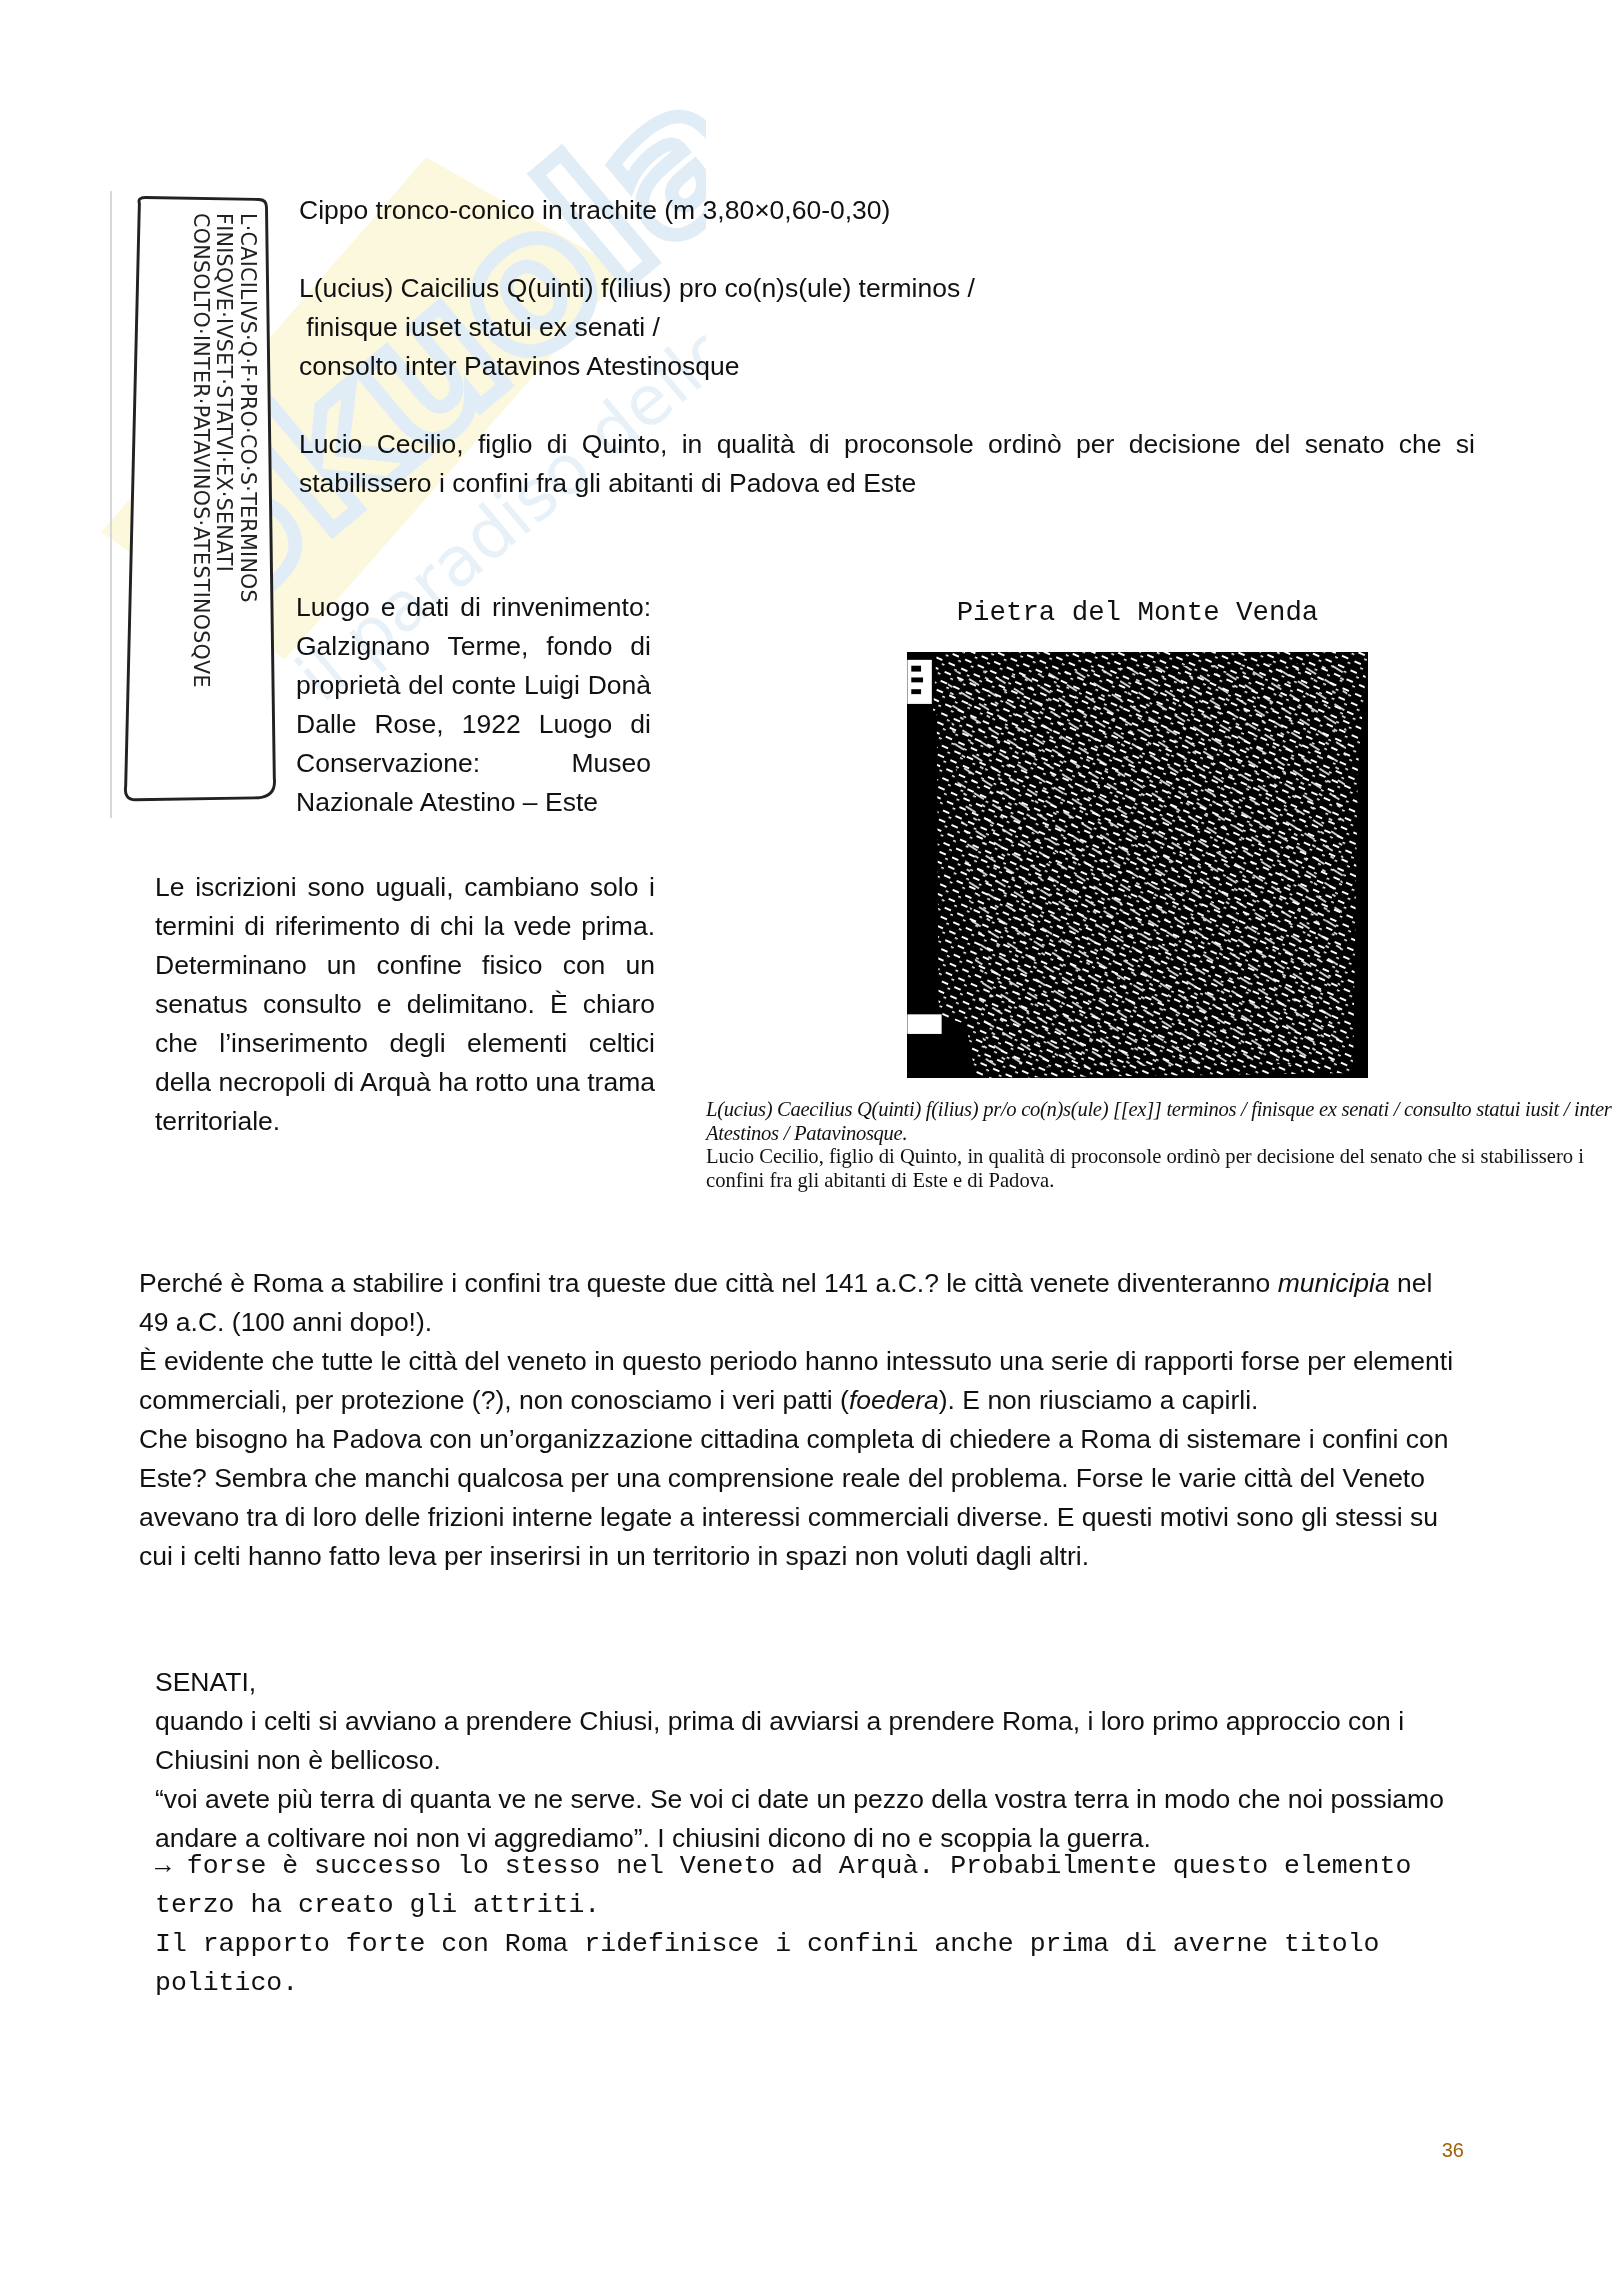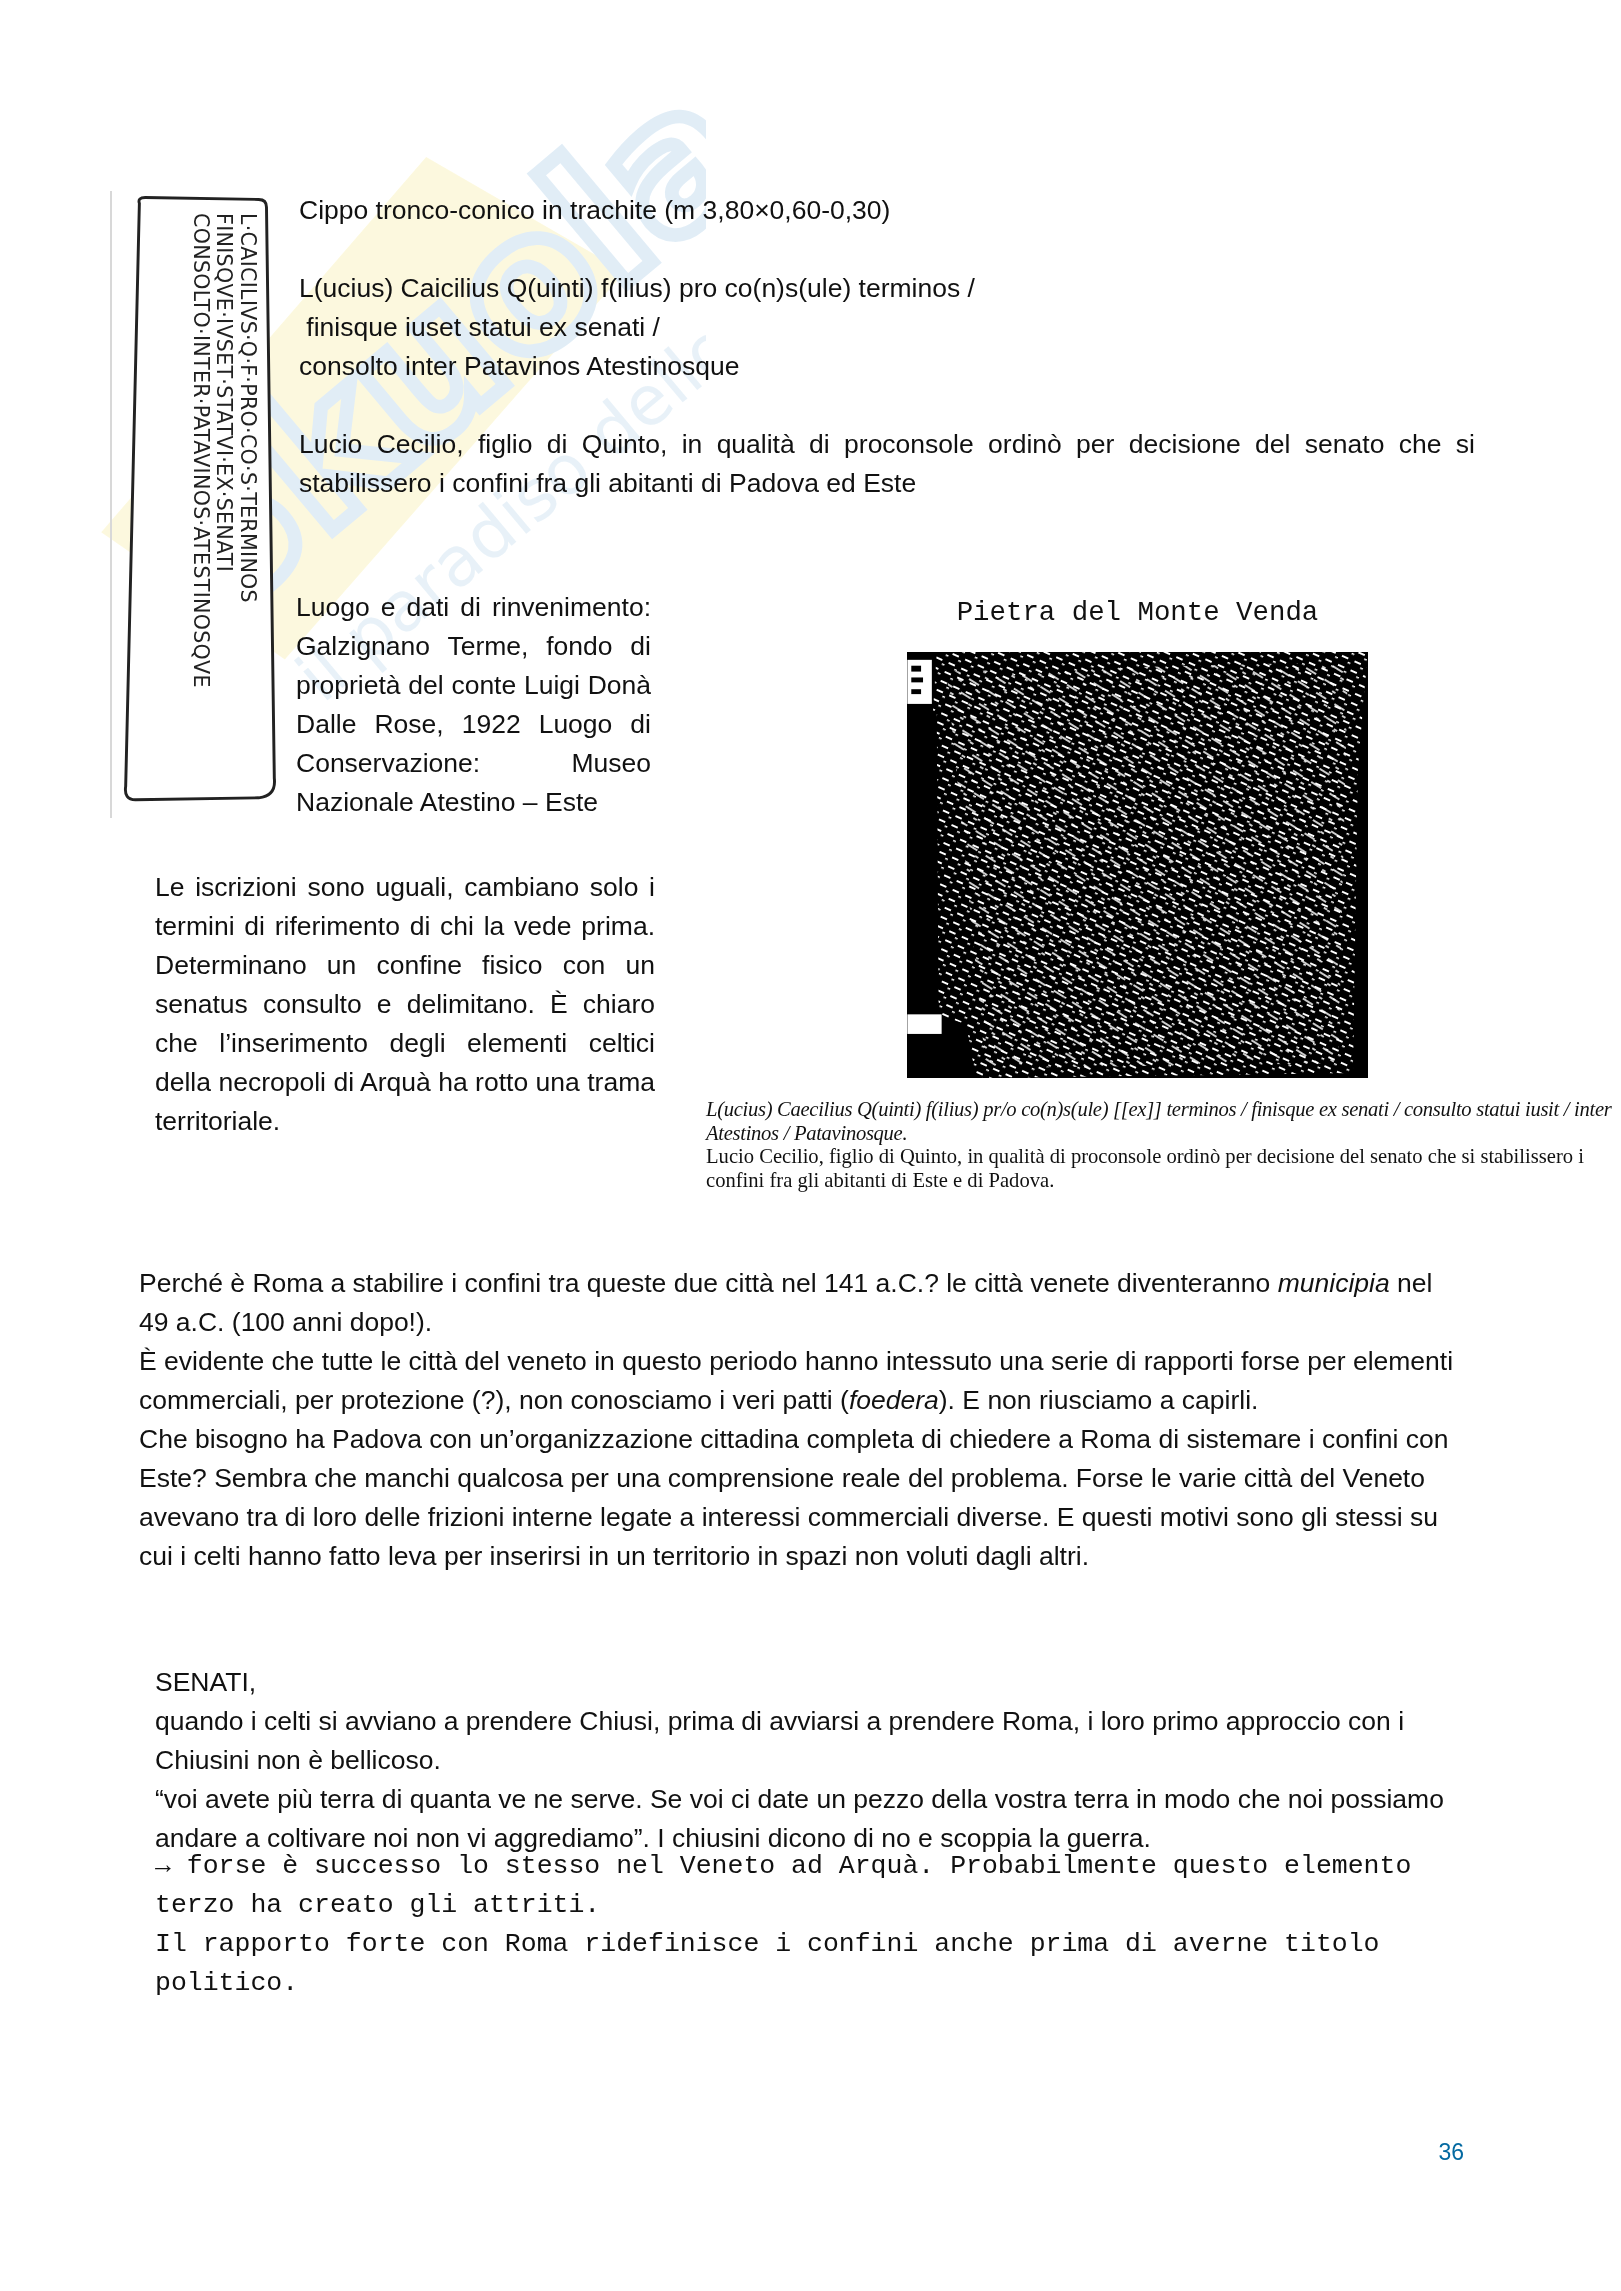--- a/index.html
+++ b/index.html
@@ -30,21 +30,21 @@
   .fig { left:863px; top:588px; width:725px; }
   .fig-title { font-family:Liberation Mono, monospace; font-size:27.4px; text-align:center; width:549px; margin-top:0; height:49px; line-height:49px; }
   .fig-photo { position:absolute; left:44px; top:64px; width:461px; height:426px; background:#000; overflow:hidden; }
   .fig-caption { position:absolute; left:-157px; top:510px; width:931px; font-family:"Liberation Serif", "DejaVu Serif", serif; font-size:20.6px; line-height:23.5px; color:#111; }
   .fig-caption .it { font-style:italic; letter-spacing:-0.3px; }
 
   .body-block { left:139px; top:1264px; width:1320px; }
   .livio { left:155px; top:1663px; width:1320px; }
   .arrow-block { left:155px; top:1847px; width:1320px;font-family:Liberation Mono, monospace; }
 
-  .page-num { right:157px; top:2139px; font-size:23px; color:#0369a1; }
+  .page-num { right:157px; top:2139px; font-size:20px; color:#a16207; }
 </style>
 </head>
 <body>
 
 <svg class="watermark" viewBox="0 0 700 700">
   <g transform="rotate(-40 350 350)" opacity="0.55">
     <polygon points="60,280 560,200 640,420 120,500" fill="#fbf4c4"></polygon>
     <text x="90" y="430" font-family="DejaVu Sans, sans-serif" font-size="190" font-weight="bold" fill="none" stroke="#c9dff0" stroke-width="14">Skuola</text>
     <text x="120" y="560" font-family="DejaVu Sans, sans-serif" font-size="70" fill="#d6e7f3">il paradiso dello studente</text>
   </g>

